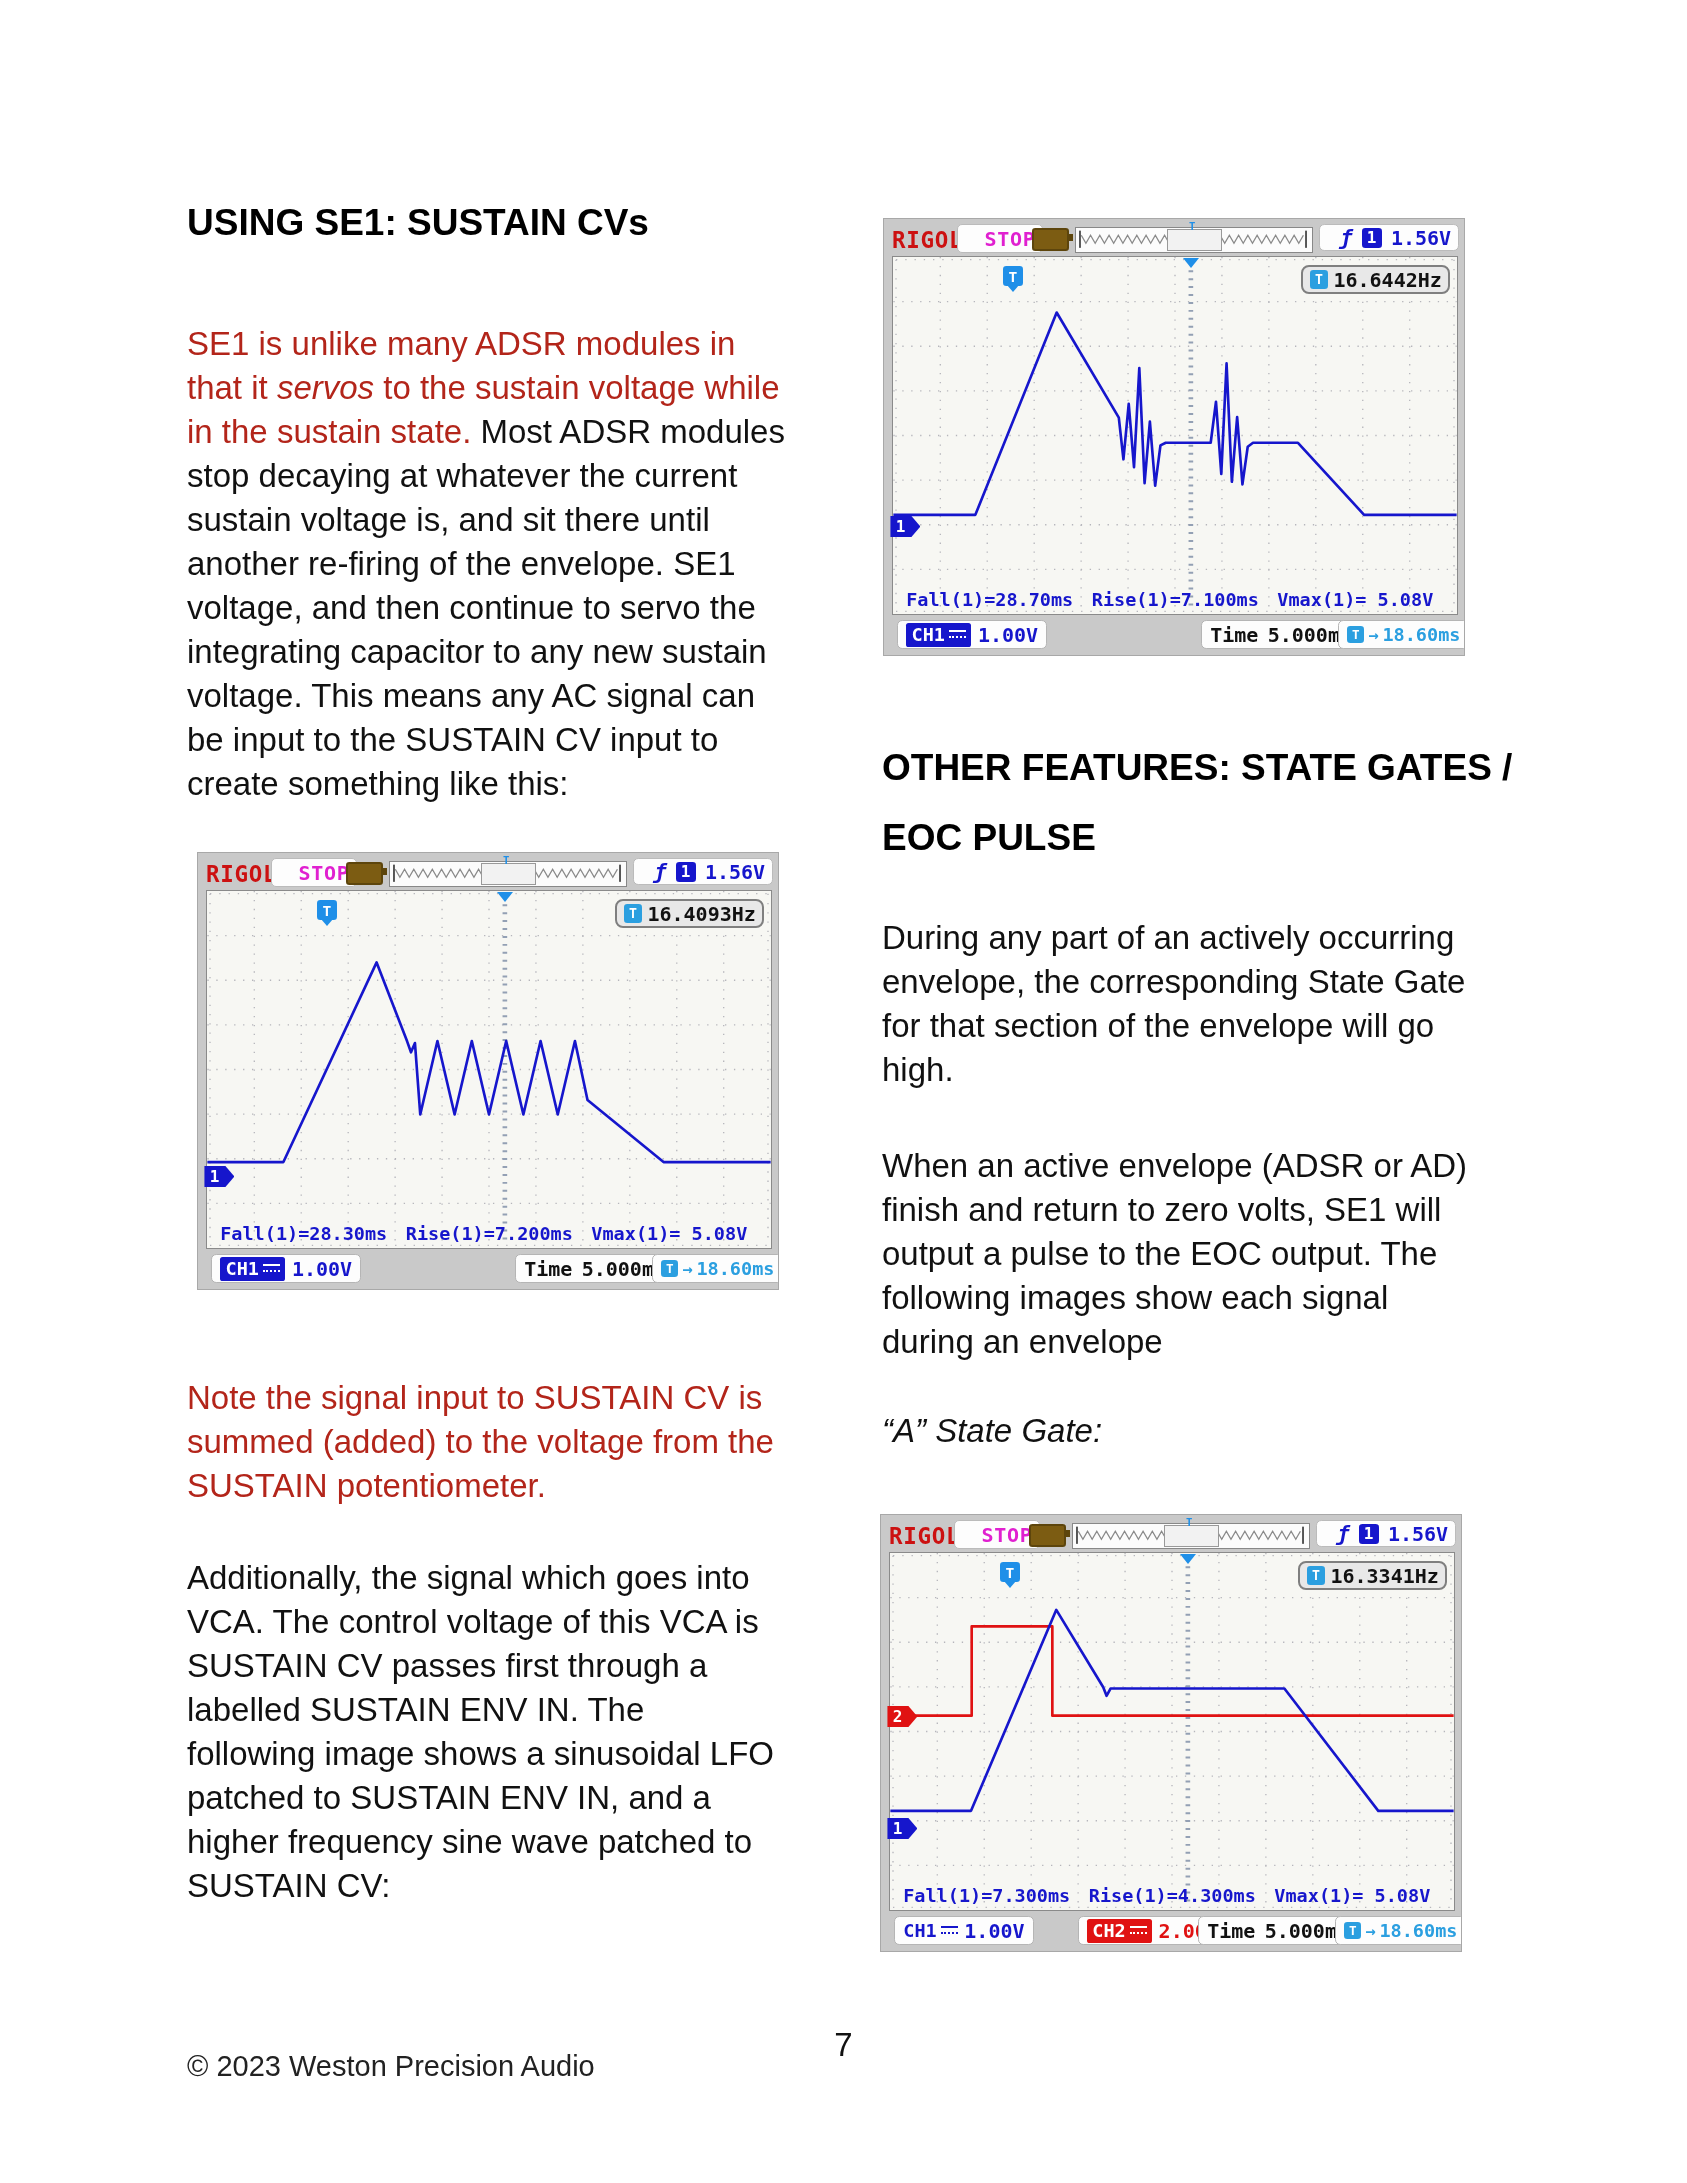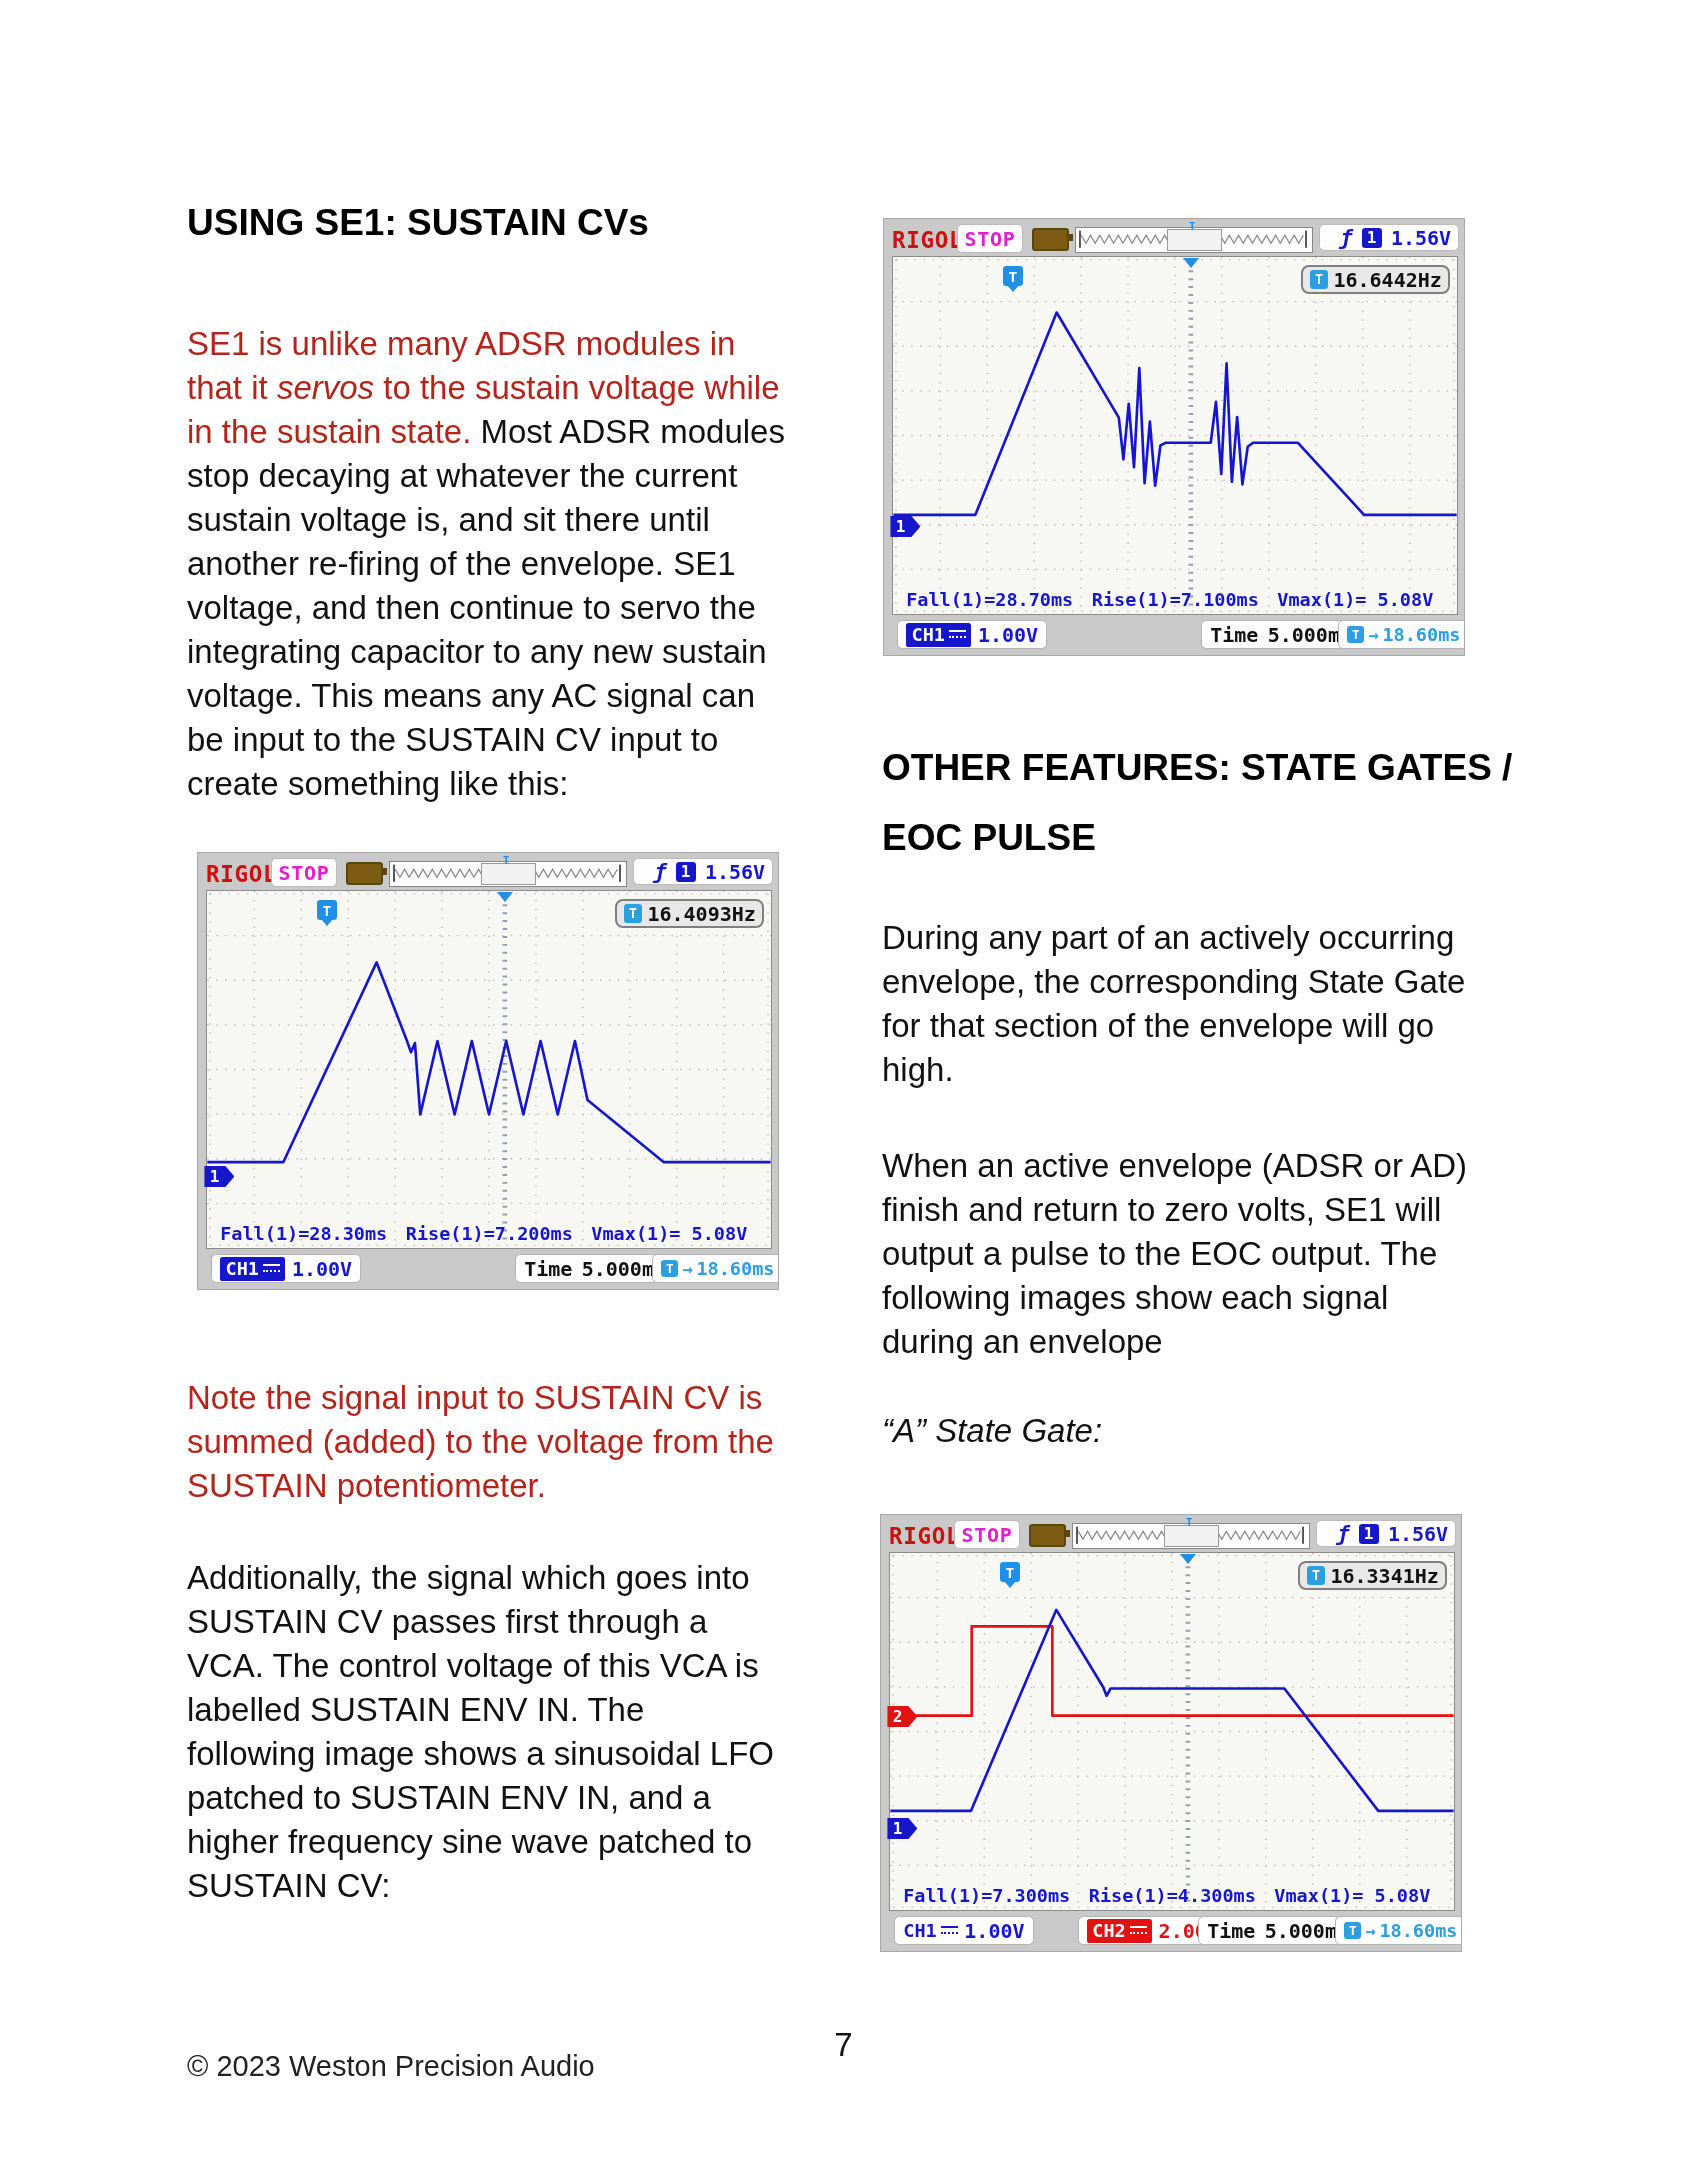--- a/index.html
+++ b/index.html
@@ -22,21 +22,21 @@
   .page-num{font-size:33px;color:#111;width:1687px;text-align:center;}
 
   
   .scope{position:absolute;width:582px;height:438px;background:#c9c9c9;
          border:1.3px solid #a8a8a8;box-sizing:border-box;overflow:hidden;
          font-family:"DejaVu Sans Mono",monospace;}
   .scope-header{position:absolute;top:4px;left:0;width:100%;height:30px;}
   .brand{position:absolute;left:8px;top:4px;font-weight:bold;font-size:22.5px;color:#cc1111;letter-spacing:0.7px;}
   .stop-badge{position:absolute;left:73px;top:1.3px;width:64px;height:26.5px;background:#fdfdfd;
               border-radius:5px;border:0.7px solid #bbb;color:#e020d0;font-weight:bold;font-size:20px;
-              display:flex;align-items:center;justify-content:center;letter-spacing:0.7px;}
+              display:flex;align-items:center;justify-content:center;letter-spacing:0.7px;padding-left:20px;}
   .battery{position:absolute;left:148px;top:5.3px;width:33px;height:18.5px;background:#7c5c12;
            border:2px solid #5d450c;border-radius:3.3px;}
   .battery::after{content:"";position:absolute;right:-6px;top:4px;width:4px;height:6.6px;background:#5d450c;}
   .wave-strip{position:absolute;left:191px;top:4px;width:236px;height:24px;background:#fcfcfc;
               border:0.7px solid #888;}
   .strip-box{position:absolute;left:91px;top:1.3px;width:53px;height:20px;border:1.3px solid #999;background:#f2f2f2;}
   .strip-tpin{position:absolute;left:113px;top:-5.3px;width:8px;height:6.6px;color:#1f8fe8;
               font:bold 10.6px "DejaVu Sans Mono",monospace;line-height:6.6px;}
   .trig-group{position:absolute;right:5.3px;top:1.3px;width:140px;height:26.5px;background:#fdfdfd;
               border-radius:5.3px;border:0.7px solid #bbb;display:flex;align-items:center;
@@ -195,22 +195,22 @@
 </div>
 
 <div class="abs para red" style="left:187px;top:1376px;">
     <div class="line">Note the signal input to SUSTAIN CV is</div>
     <div class="line">summed (added) to the voltage from the</div>
     <div class="line">SUSTAIN potentiometer.</div>
   </div>
 
 <div class="abs para" style="left:187px;top:1556px;">
     <div class="line">Additionally, the signal which goes into</div>
+    <div class="line">VCA. The control voltage of this VCA is</div>
     <div class="line">SUSTAIN CV passes first through a</div>
-    <div class="line">VCA. The control voltage of this VCA is</div>
     <div class="line">labelled SUSTAIN ENV IN. The</div>
     <div class="line">following image shows a sinusoidal LFO</div>
     <div class="line">patched to SUSTAIN ENV IN, and a</div>
     <div class="line">higher frequency sine wave patched to</div>
     <div class="line">SUSTAIN CV:</div>
   </div>
 
 <div class="scope" style="left:883px;top:218px;">
   <div class="scope-header">
     <div class="brand">RIGOL</div>

